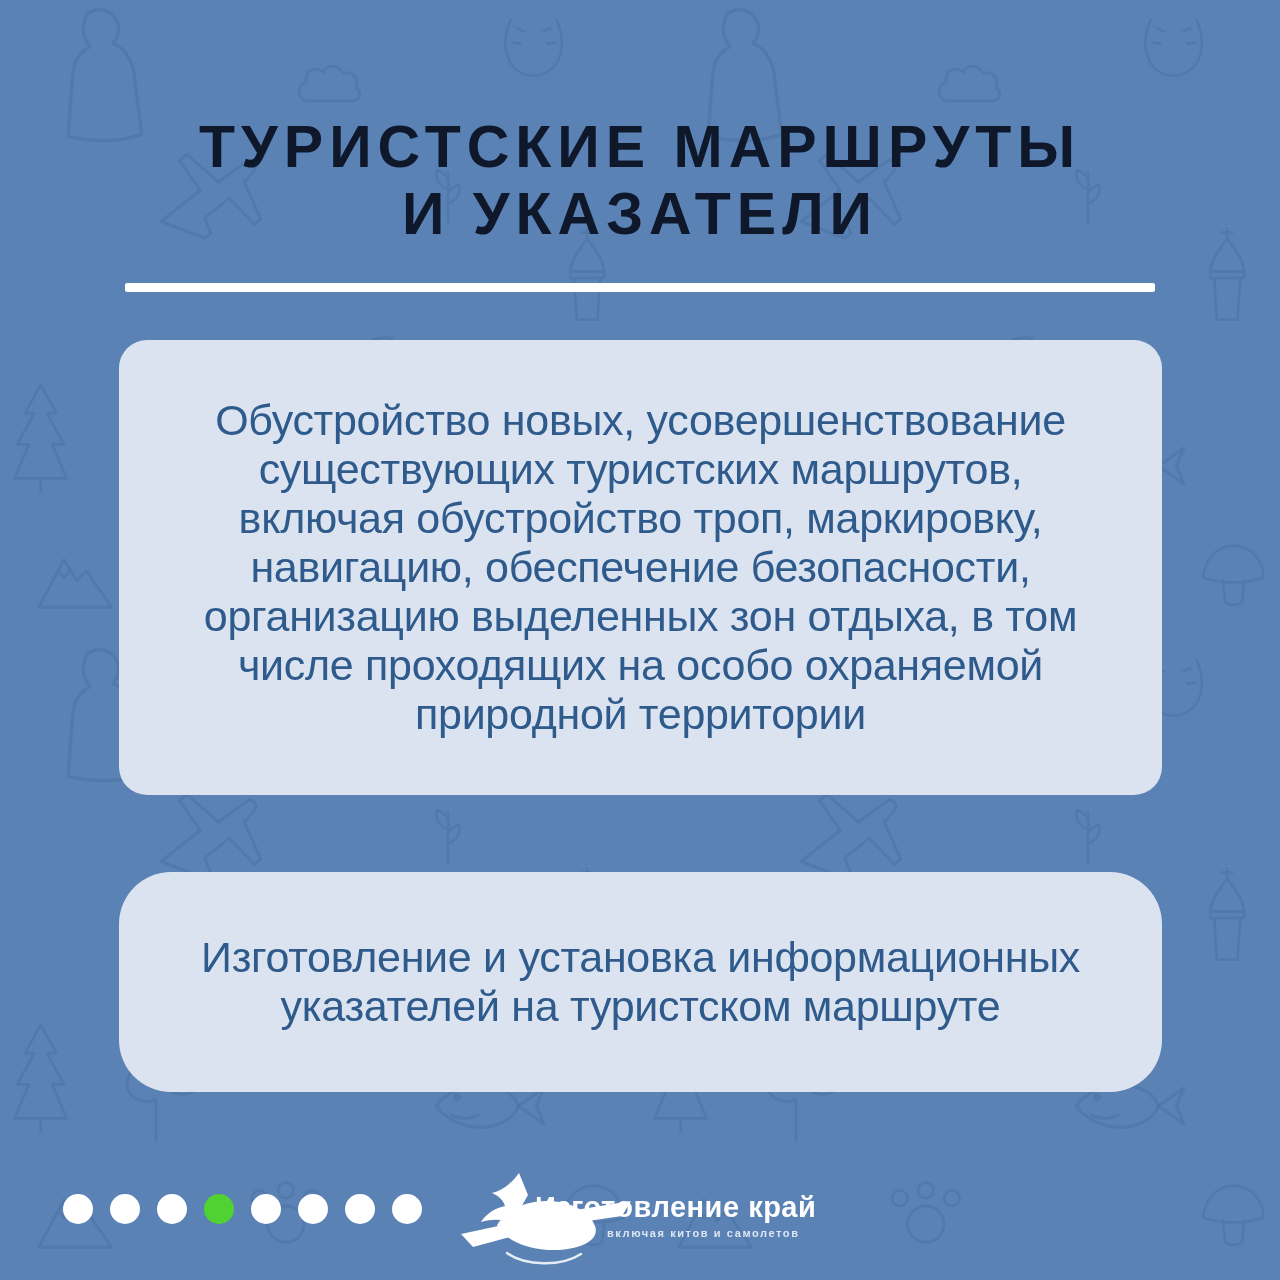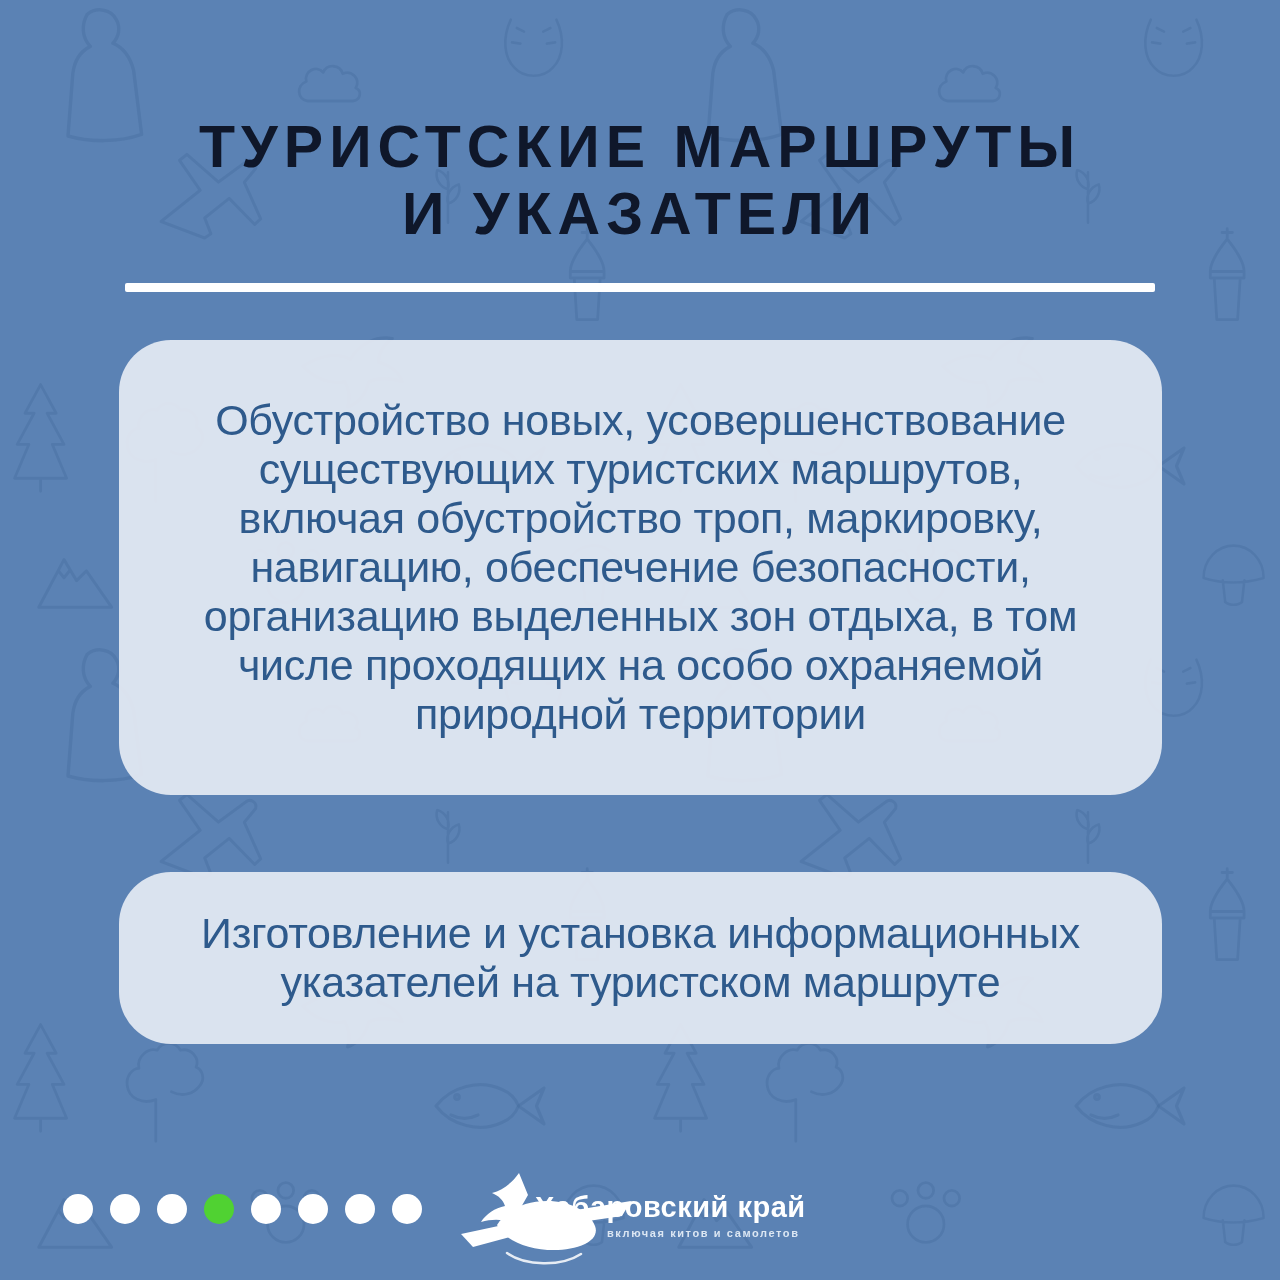--- a/index.html
+++ b/index.html
@@ -15,22 +15,22 @@
   }
   .title-divider{
     position:absolute;top:283px;left:125px;width:1030px;height:9px;
     background:#ffffff;border-radius:2px;z-index:2;
   }
   .card{
     position:absolute;left:119px;width:1043px;z-index:2;
     background:rgba(226,233,242,0.94);border-radius:52px;
     display:flex;align-items:center;justify-content:center;
   }
-  .card-routes{top:340px;height:455px;}
-  .card-signs{top:872px;height:172px;}
+  .card-routes{top:340px;height:455px;border-radius:28px;}
+  .card-signs{top:872px;height:220px;}
   .card-text{
     margin:0;text-align:center;white-space:pre-line;color:#2e5a8c;
     font-size:43px;line-height:49px;letter-spacing:-0.3px;
   }
   .pagination-dots{
     position:absolute;left:63px;top:1194px;display:flex;gap:17px;z-index:2;
   }
   .dot{width:30px;height:30px;border-radius:50%;}
   .logo{position:absolute;left:455px;top:1165px;width:430px;height:112px;z-index:2;}
   .logo-whale{position:absolute;left:6px;top:8px;}
@@ -126,17 +126,17 @@
   <div class="logo">
     <svg class="logo-whale" width="170" height="96" viewBox="0 0 170 96" aria-hidden="true">
       <g fill="#ffffff">
         <path d="M58 0c-7 10-16 17-27 20 7 3 11 7 13 13-10 2-19 8-24 16 11-3 22-3 31 1l16-28z"></path>
         <path d="M36 52c9-15 28-24 50-24 23 0 42 10 48 25 3 8-2 14-10 18-9 4-20 6-31 6-26 0-50-10-57-25z"></path>
         <path d="M0 61l56-12 8 11-52 14z"></path>
         <path d="M84 42l86-14-9 15-68 10z"></path>
       </g>
       <path d="M46 80c18 13 54 14 74 1" fill="none" stroke="#ffffff" stroke-width="2.5" opacity="0.85" stroke-linecap="round"></path>
     </svg>
-    <div class="logo-title">Хабаровский край</div>
+    <div class="logo-title">Изготовление край</div>
     <div class="logo-tagline">включая китов и самолетов</div>
   </div>
 
 </div>
 
 </body></html>

